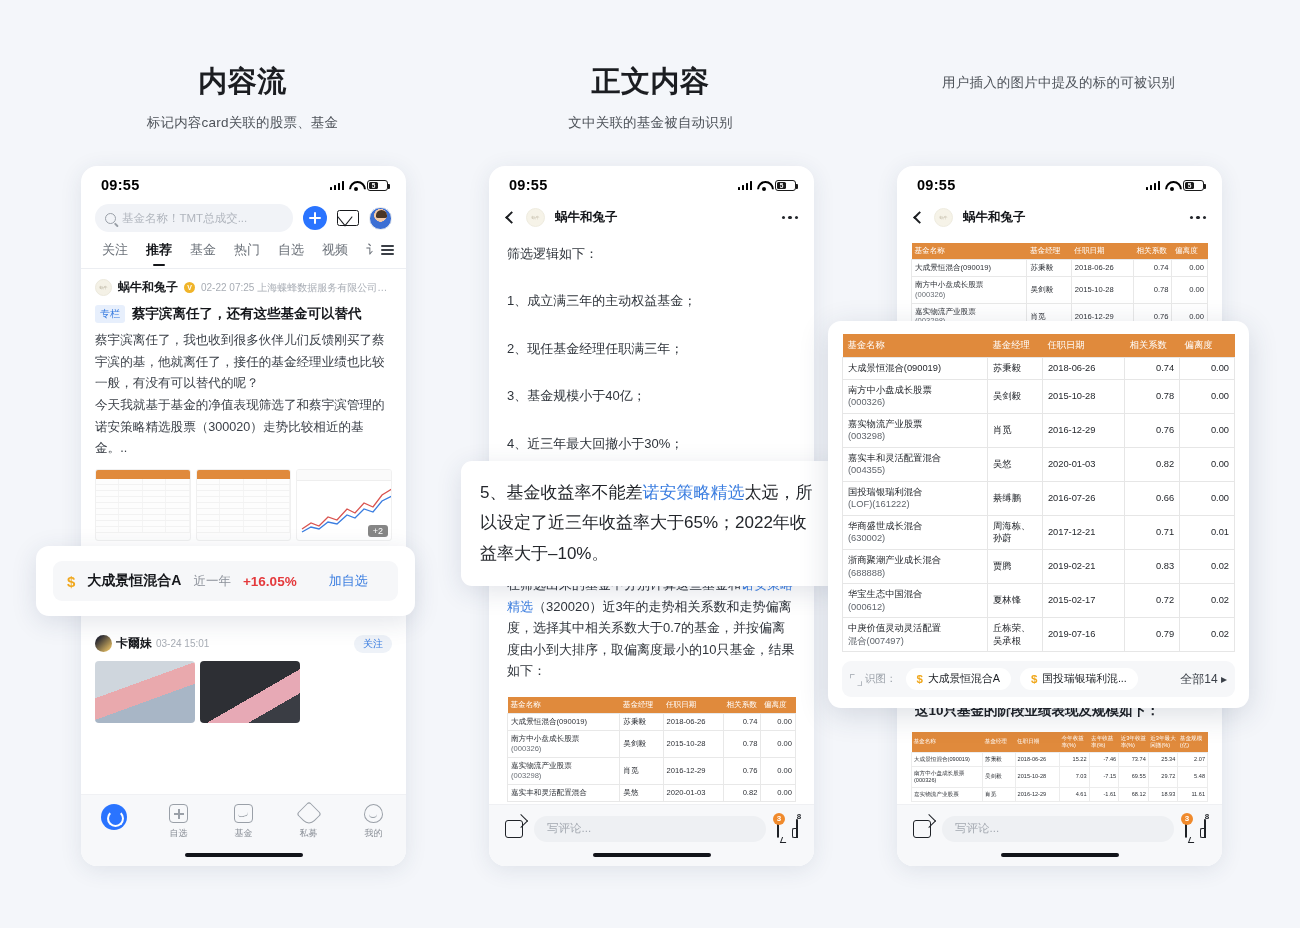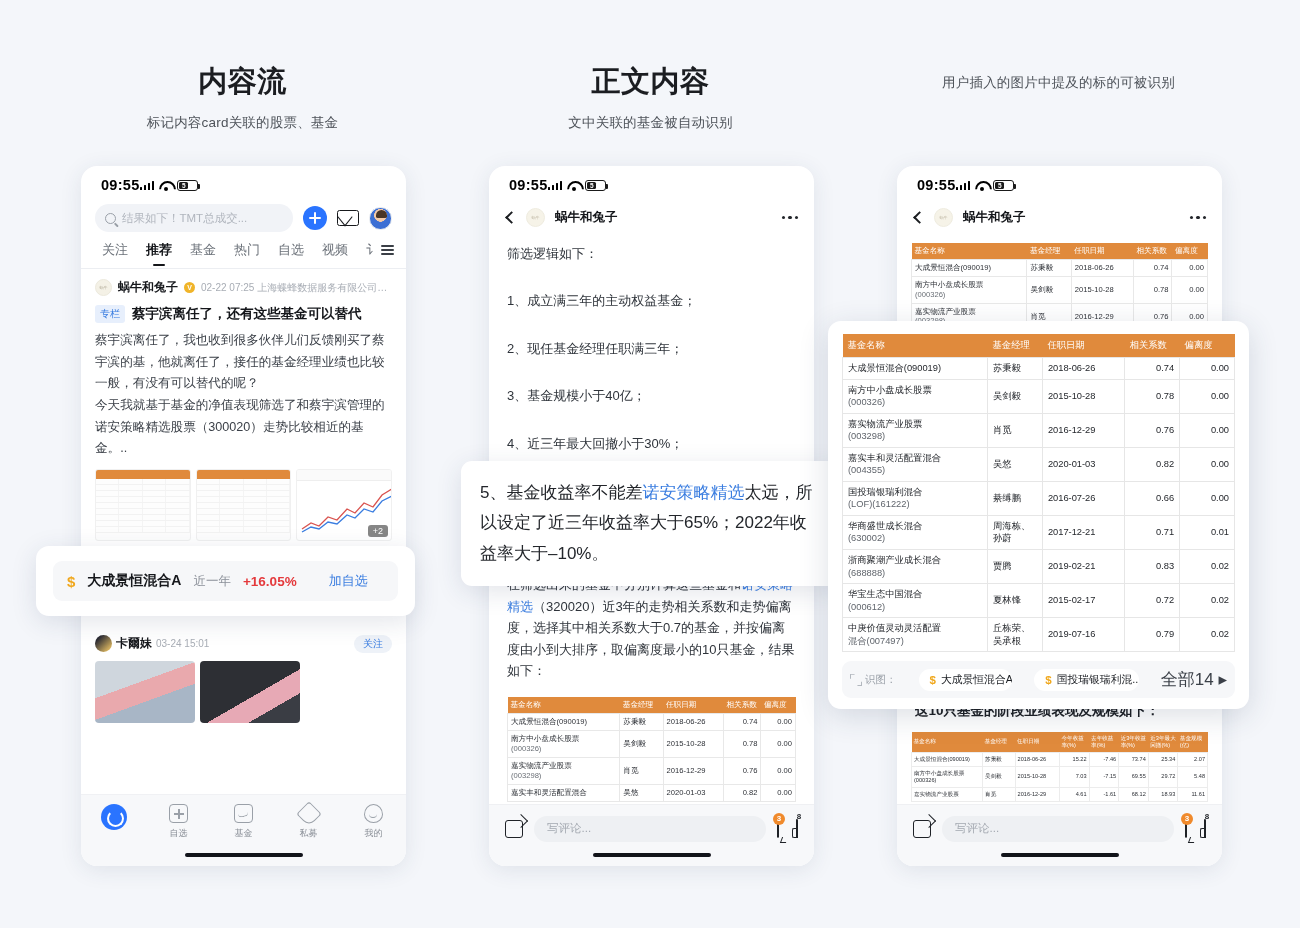--- a/index.html
+++ b/index.html
@@ -25,21 +25,21 @@
   .phone {
     position: absolute;
     width: 325px; height: 700px;
     background: #ffffff;
     border-radius: 16px;
     box-shadow: 0 4px 22px rgba(40,55,90,0.10);
     overflow: hidden;
   }
   .statusbar {
     height: 34px; display: flex; align-items: center;
-    padding: 4px 18px 0 20px;
+    justify-content: space-between; padding: 4px 18px 0 20px;
   }
   .statusbar .time { font-size: 14.5px; font-weight: bold; color: #000; letter-spacing:.3px;}
   .status-icons { display: flex; align-items: center; gap: 5px; }
   .sig { display: flex; align-items: flex-end; gap: 1.5px; height: 10px; }
   .sig i { display:block; width: 2.5px; background:#000; border-radius:.5px; }
   .sig i:nth-child(1){height:3.5px} .sig i:nth-child(2){height:5.5px}
   .sig i:nth-child(3){height:7.5px} .sig i:nth-child(4){height:9.5px}
   .wifi { width: 13px; height: 10px; position: relative; }
   .wifi::before{
     content:""; position:absolute; left:0; top:1px; width:13px; height:13px;
@@ -211,32 +211,32 @@
   
   .tableoverlay{
     position:absolute; background:#fff; border-radius:13px;
     box-shadow:0 7px 30px rgba(40,55,90,0.16); padding:13px 14px 11px 14px;
   }
   .btable{width:100%;border-collapse:collapse;font-size:9.3px;table-layout:fixed;}
   .btable th{background:#e08a3c;color:#fff;font-weight:normal;padding:5px 5px;text-align:left;white-space:nowrap;}
   .btable td{border:1px solid #e6e6e6;padding:4px 5px;color:#24272c;line-height:1.35;}
   .btable td.num{text-align:right;}
   .btable .code{color:#60656c;}
-  .recogrow{display:flex;align-items:center;gap:22px;margin-top:9px;padding:7px 8px;
+  .recogrow{display:flex;align-items:center;gap:9px;margin-top:9px;padding:7px 8px;
             background:#f6f7f9;border-radius:9px;}
   .recoglabel{font-size:10.5px;color:#9aa0a8;display:flex;align-items:center;gap:4px;white-space:nowrap;}
   .scanico{width:11px;height:11px;position:relative;flex:none;}
   .scanico::before,.scanico::after{content:"";position:absolute;width:11px;height:11px;
     border:1.4px solid #b3b8bf;}
   .scanico::before{border-right:none;border-bottom:none;clip-path:polygon(0 0,38% 0,38% 14%,14% 14%,14% 38%,0 38%);}
   .scanico::after{border-left:none;border-top:none;clip-path:polygon(100% 100%,62% 100%,62% 86%,86% 86%,86% 62%,100% 62%);}
   .chip{background:#fff;border-radius:13px;padding:4px 11px;display:flex;align-items:center;gap:5px;
         font-size:10.8px;color:#1c1f24;white-space:nowrap;max-width:118px;overflow:hidden;}
   .chip .dollar{font-size:11.5px;}
-  .allmore{margin-left:auto;font-size:17px;color:#3b4048;white-space:nowrap;}
+  .allmore{margin-left:auto;font-size:12px;color:#3b4048;white-space:nowrap;}
 
   
   .quotecard{
     position:absolute;background:#fff;border-radius:11px;
     box-shadow:0 6px 26px rgba(40,55,90,0.13);padding:17px 19px;
   }
   .quotecard p{font-size:17px;color:#23262b;line-height:1.78;}
 
   .secthead{font-size:13.5px;font-weight:bold;color:#1a1d22;padding:0 18px;margin-bottom:12px;}
   .perftable{width:100%;border-collapse:collapse;font-size:5.6px;table-layout:fixed;}
@@ -274,21 +274,21 @@
         <span class="wifi"></span>
         <span class="batt">
             <b>5</b>
           </span>
       </span>
     </div>
 
     <div class="searchrow">
       <div class="searchbox">
         <span class="mag"></span>
-        <span class="ph">结果如下！TMT总成交...</span>
+        <span class="ph">基金名称！TMT总成交...</span>
       </div>
       <div class="plusbtn"></div>
       <div class="mailicon"></div>
       <div class="avatar"></div>
     </div>
 
     <div class="tabs">
       <span class="t">关注</span>
       <span class="t active">推荐</span>
       <span class="t">基金</span>

